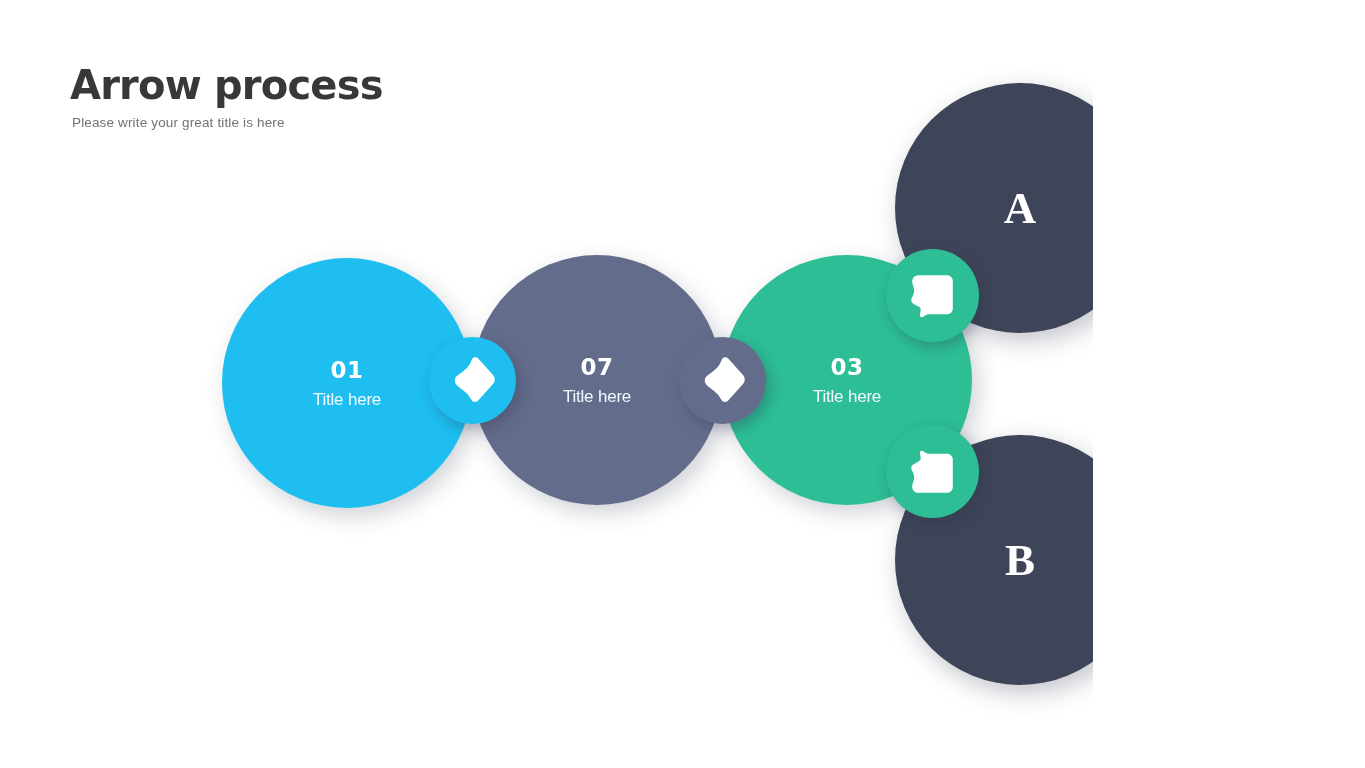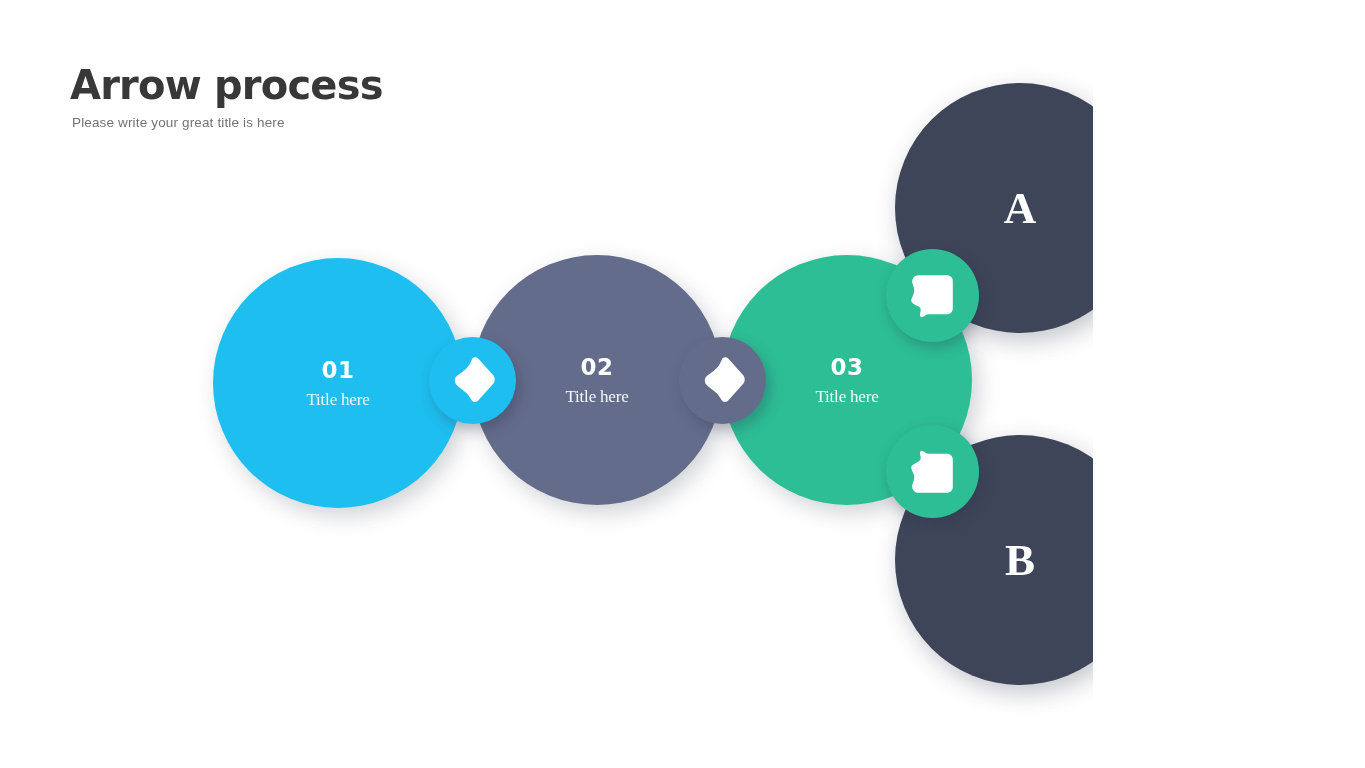--- a/index.html
+++ b/index.html
@@ -70,21 +70,21 @@
   .main-circle .num {
     font-family: "DejaVu Sans", sans-serif;
     font-size: 23px;
     font-weight: 700;
     color: #ffffff;
     letter-spacing: 0.5px;
     line-height: 1;
     margin-bottom: 9px;
   }
   .main-circle .sub {
-    font-family: Liberation Serif, serif;
+    font-family: Liberation Sans, sans-serif;
     font-size: 17px;
     font-weight: 400;
     color: #f2fbff;
     letter-spacing: -0.2px;
     line-height: 1;
   }
 
   
   .arrow-badge {
     width: 87px;
@@ -134,27 +134,27 @@
   </div>
 
   <div class="circle letter-circle z0" style="left:895px; top:83px; background:#3e4559;">
     <span class="letter">A</span>
   </div>
 
   <div class="circle letter-circle z0" style="left:895px; top:435px; background:#3e4559;">
     <span class="letter">B</span>
   </div>
 
-  <div class="circle main-circle z1" style="left:213px; top:258px; background:#1ebef0;">
+  <div class="circle main-circle z1" style="left:222px; top:258px; background:#1ebef0;">
     <span class="num">01</span>
     <span class="sub">Title here</span>
   </div>
 
   <div class="circle main-circle z2" style="left:472px; top:255px; background:#646c8c;">
-    <span class="num">02</span>
+    <span class="num">07</span>
     <span class="sub">Title here</span>
   </div>
 
   <div class="circle main-circle z3" style="left:722px; top:255px; background:#2dbe95;">
     <span class="num">03</span>
     <span class="sub">Title here</span>
   </div>
 
   <div class="circle arrow-badge" style="left:429px; top:337px; background:#1ebef0;">
     <span>

